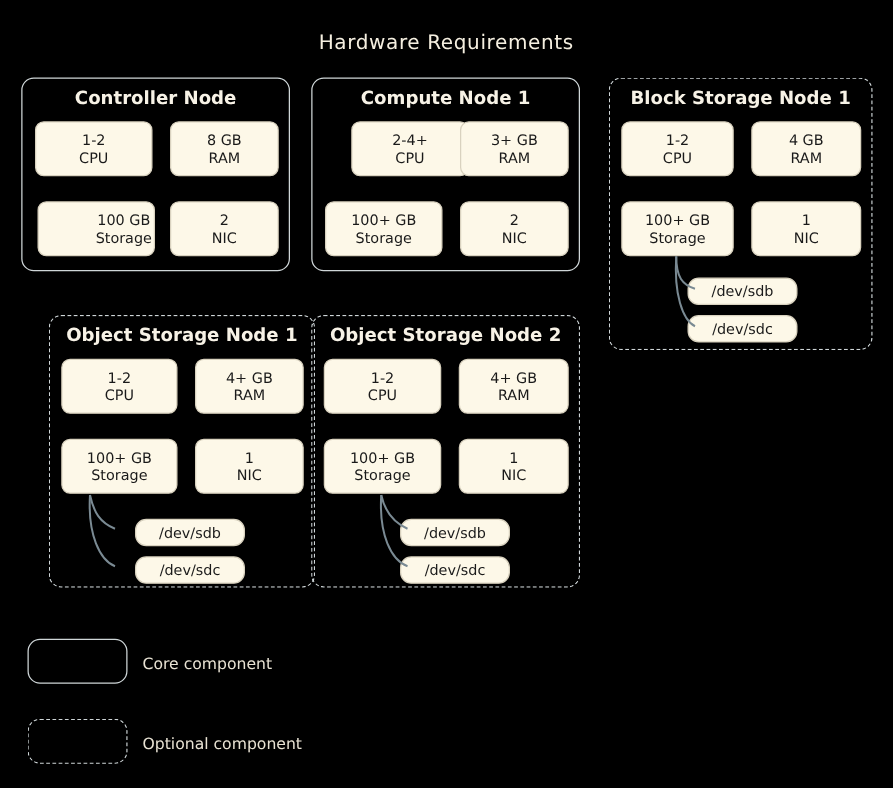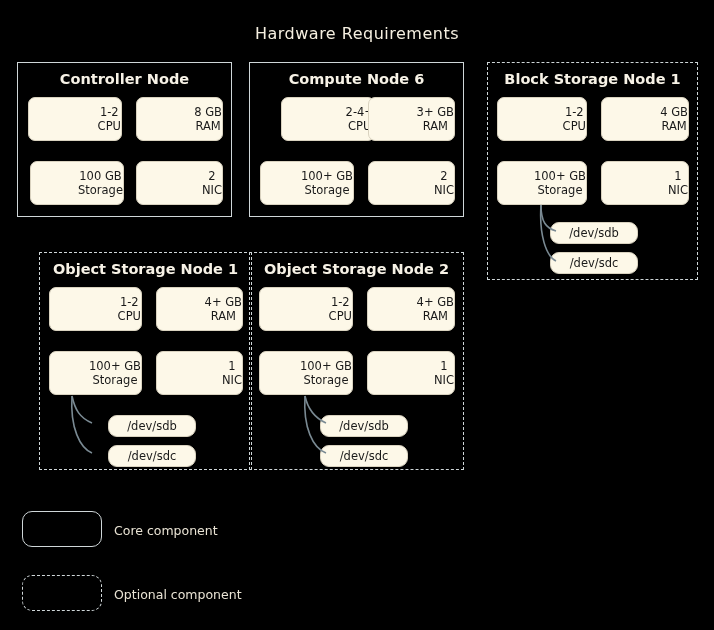--- a/index.html
+++ b/index.html
@@ -20,21 +20,21 @@
     top: 24px;
     width: 714px;
     text-align: center;
     color: #f5efe0;
     font-size: 16px;
     letter-spacing: 0.5px;
   }
   .node {
     position: absolute;
     border: 1.6px solid #cfd6d8;
-    border-radius: 0;
+    border-radius: 10px;
     box-sizing: border-box;
   }
   .node.dashed {
     border-style: dashed;
     border-width: 1.4px;
   }
   .node-title {
     position: absolute;
     top: 8px;
     left: 0;
@@ -49,21 +49,21 @@
     background: #fdf8e8;
     border: 1.2px solid #d9d2bf;
     border-radius: 7px;
     box-sizing: border-box;
     color: #1a1a1a;
     font-size: 11.5px;
     line-height: 14px;
     text-align: center;
     display: flex;
     align-items: center;
-    justify-content: flex-end;
+    justify-content: center;
   }
   .cell span { display: block; }
   .dev {
     position: absolute;
     background: #fdf8e8;
     border: 1.2px solid #d9d2bf;
     border-radius: 9px;
     box-sizing: border-box;
     color: #1a1a1a;
     font-size: 11.5px;
@@ -118,21 +118,21 @@
   </div>
   <div class="cell" style="left:118px; top:98px; width:87px; height:44px;">
     <div>
       <span>2</span>
       <span>NIC</span>
     </div>
   </div>
 </div>
 
 <div class="node" style="left:249px; top:62px; width:215px; height:155px;">
-  <div class="node-title">Compute Node 6</div>
+  <div class="node-title">Compute Node 1</div>
   <div class="cell" style="left:10px; top:34px; width:94px; height:44px;margin-left:21px;">
     <div>
       <span>2-4+</span>
       <span>CPU</span>
     </div>
   </div>
   <div class="cell" style="left:118px; top:34px; width:87px; height:44px;">
     <div>
       <span>3+ GB</span>
       <span>RAM</span>

